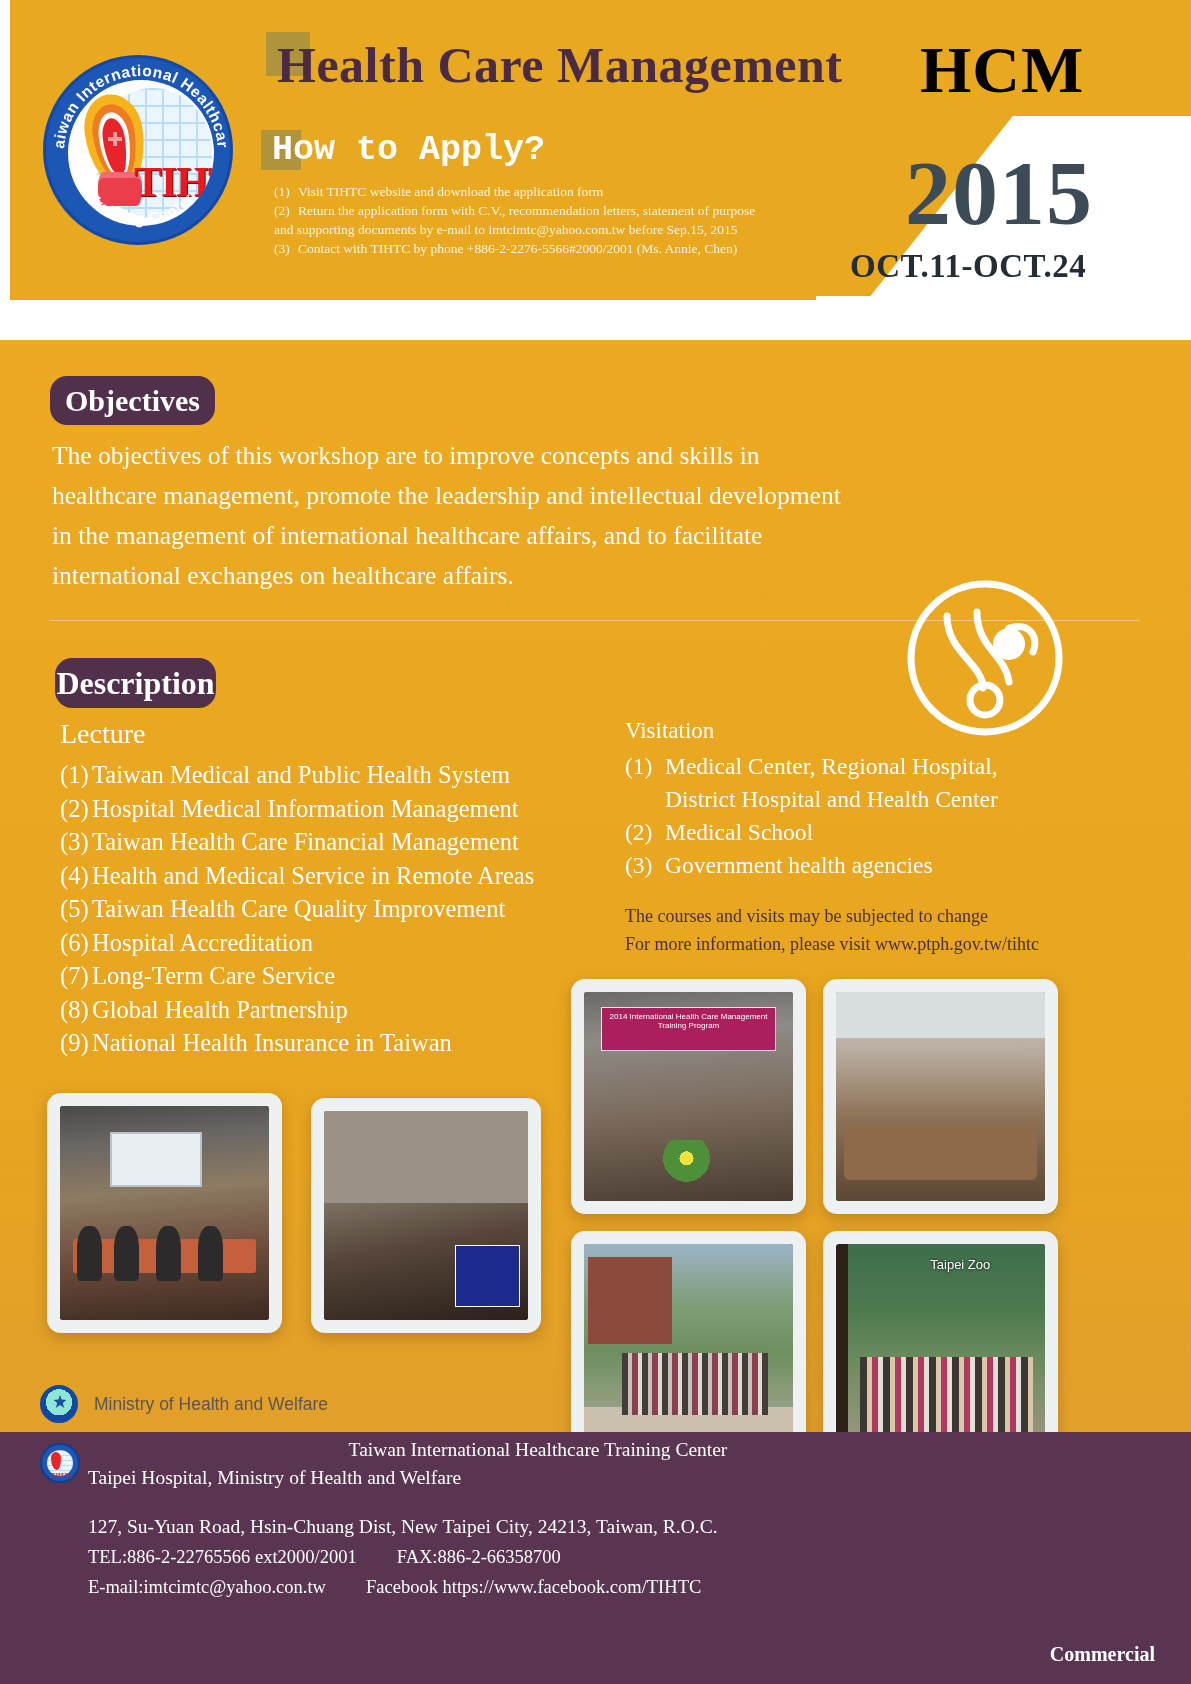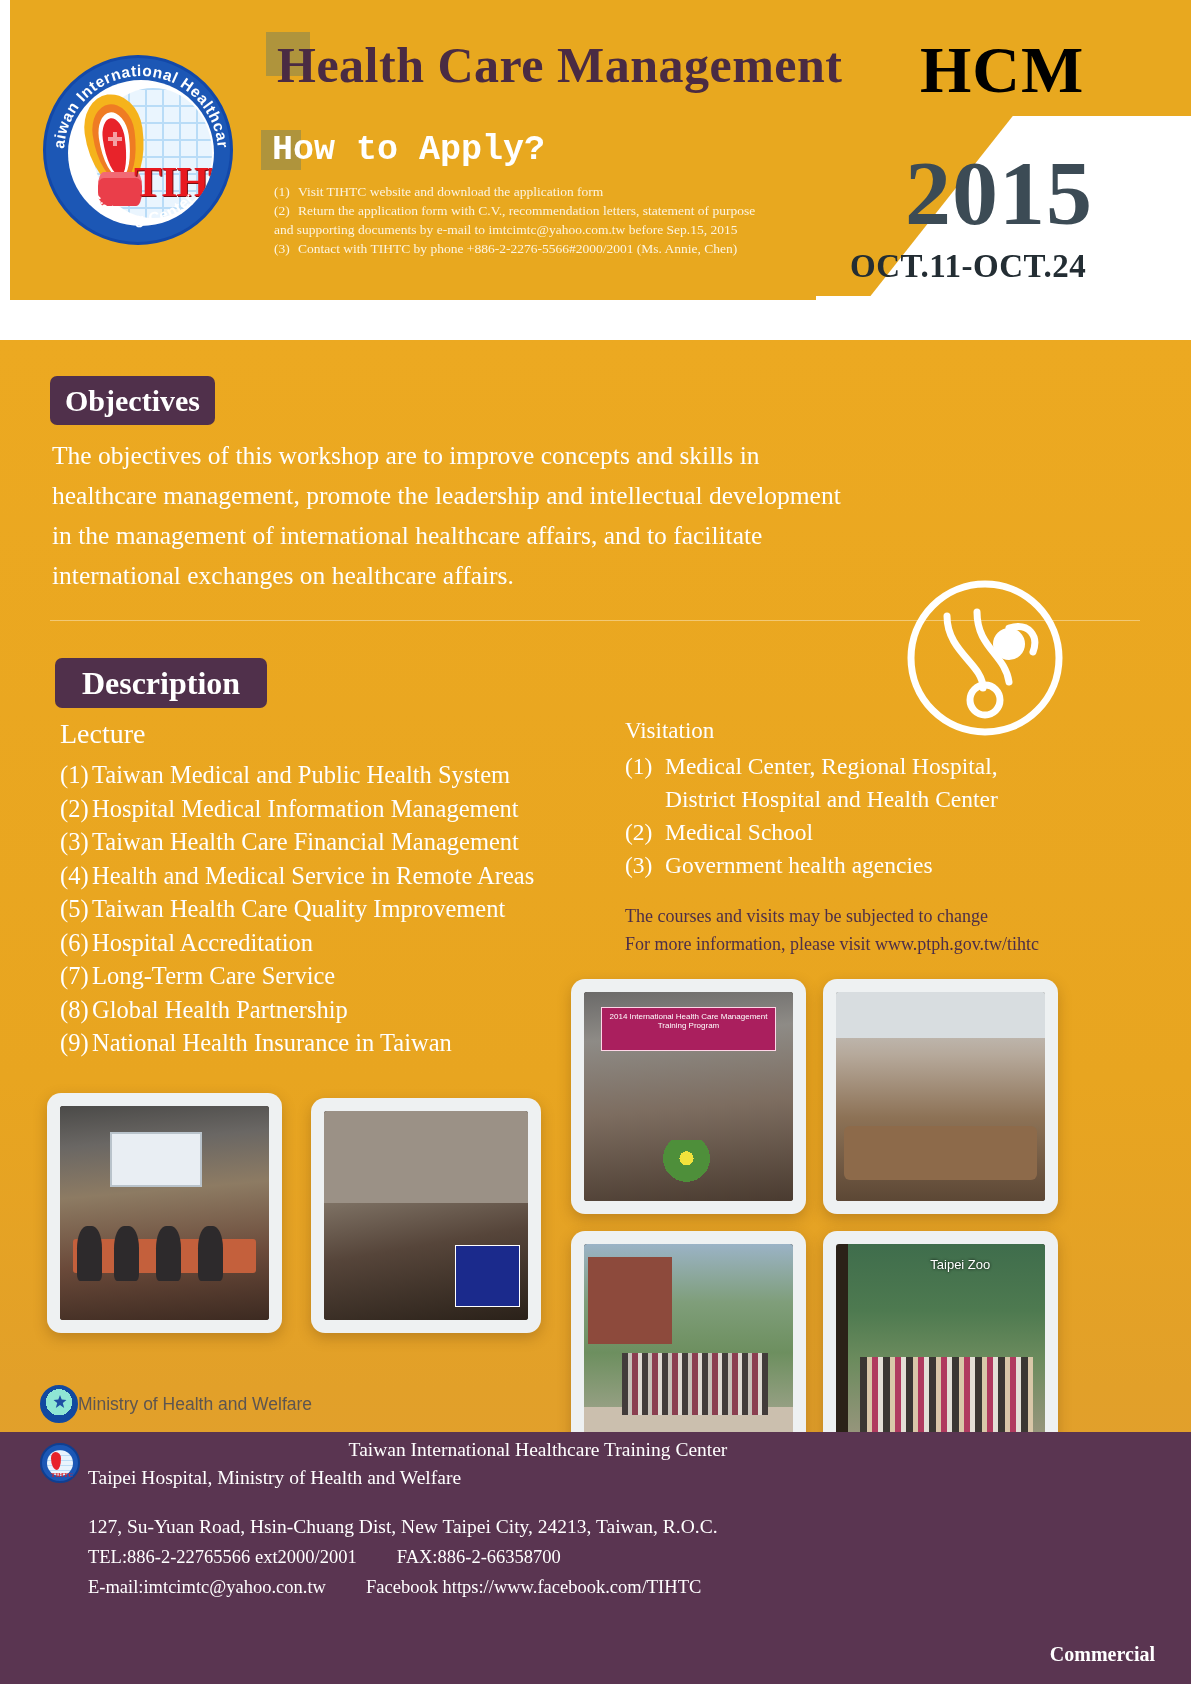--- a/index.html
+++ b/index.html
@@ -146,27 +146,27 @@
   
   #body-area {
     position:absolute; left:0; top:340px; width:1191px; height:1344px;
     background:linear-gradient(to bottom, #eca921 0%, #e8a520 55%, #e2a029 78%, #dfa036 100%);
   }
 
   .tag {
     position:absolute;
     background:#50304b;
     color:#ffffff;
-    border-radius:7px;
+    border-radius:17px;
     font-family:"Liberation Serif", serif;
     font-weight:bold;
     display:flex; align-items:center; justify-content:center;
   }
   #tag-objectives { left:50px; top:36px; width:165px; height:49px; font-size:30px; }
-  #tag-description { left:55px; top:318px; width:212px; height:50px; font-size:32px; }
+  #tag-description { left:55px; top:318px; width:161px; height:50px; font-size:32px; }
 
   #objectives-text {
     position:absolute; left:52px; top:96px; width:955px;
     color:#ffffff; font-size:25.5px; line-height:40px;
     text-align:justify;
     font-family:"Liberation Serif", serif;
   }
   #objectives-text p:last-child { text-align:left; }
 
   #divider {
@@ -254,21 +254,21 @@
 
   .room-f { position:absolute; inset:0; background:linear-gradient(180deg,#3f6d4c 0%,#4e7a50 32%,#6b8b5d 55%,#a29884 100%);margin-left:12px; }
   .room-f .sign { position:absolute; left:22%; top:6%; width:70%; height:16%; color:#fff; font-size:13px;
     font-family:"Liberation Sans", sans-serif; text-align:center; text-shadow:0 0 3px #000; }
   .room-f .grp { position:absolute; left:6%; bottom:6%; width:88%; height:40%;
     background:repeating-linear-gradient(to right,#3b3733 0 7px,#d9c7a8 7px 12px,#b03a5f 12px 18px,#e3dfd6 18px 23px); }
 
   
   #mohw-row {
     position:absolute; left:40px; top:1385px;
-    display:flex; align-items:center; gap:0;
+    display:flex; align-items:center; gap:16px;
   }
   #mohw-logo {
     width:38px; height:38px; border-radius:50%;
     background:radial-gradient(circle at 50% 45%, #8fe6d4 0 52%, #1249a0 52% 78%, #f0d050 78% 100%);
     border:2px solid #1249a0;
     position:relative;
   }
   #mohw-logo::after {
     content:""; position:absolute; left:11px; top:8px; width:14px; height:14px;
     background:#1d4fa3; clip-path:polygon(50% 0,62% 32%,96% 35%,70% 57%,80% 92%,50% 72%,20% 92%,30% 57%,4% 35%,38% 32%);

